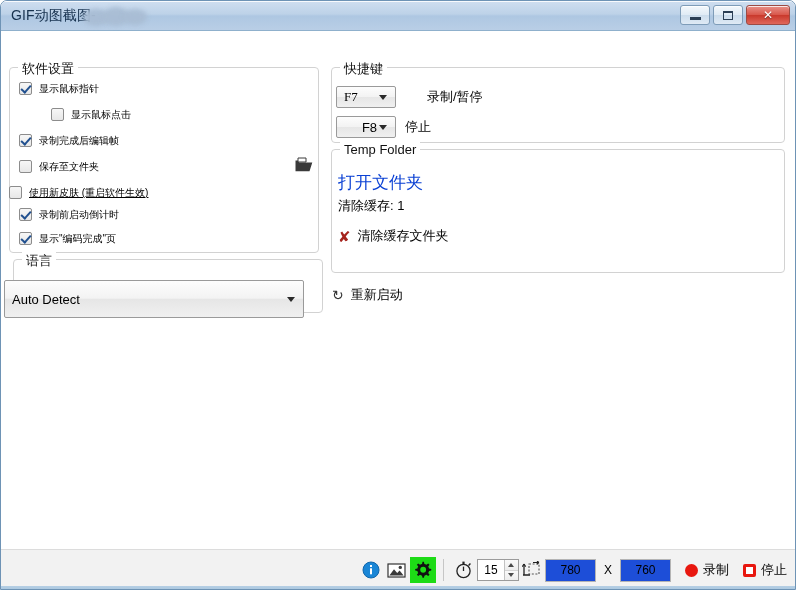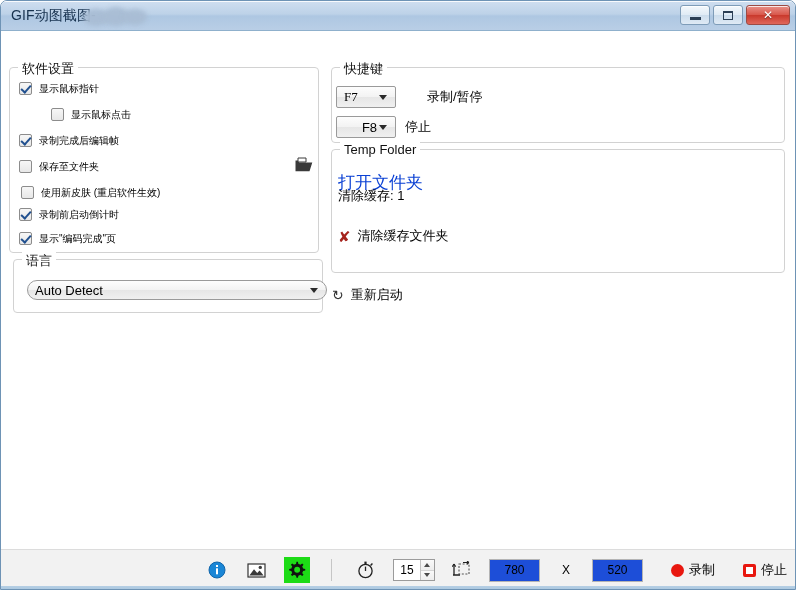--- a/index.html
+++ b/index.html
@@ -207,21 +207,21 @@
   #statusbar {
     position: absolute;
     left: 0; bottom: 0;
     width: 794px; height: 41px;
     background: #f2f2f2;
     border-top: 1px solid #dcdcdc;
     display: flex;
     align-items: center;
     justify-content: flex-end;
     padding-right: 8px;
-    gap: 14px;
+    gap: 0px;
   }
   #statusbar::after {
     content: "";
     position: absolute; left: 0; right: 0; bottom: 0; height: 4px;
     background: linear-gradient(to bottom, #b6cfe4, #a9c6df);
   }
 
   .sb-icon-btn {
     width: 26px; height: 26px;
     display: flex; align-items: center; justify-content: center;
@@ -354,39 +354,39 @@
       <span>保存至文件夹</span>
     </div>
 
     <div class="folder-icon">
       <svg viewBox="0 0 18 15" width="18" height="15">
         <path d="M0.5 3.5 L0.5 14.2 L14.5 14.2 L17.3 5.6 L4.2 5.6 L3.0 3.5 Z" fill="#3a3a3a"></path>
         <path d="M3.0 1.0 L11.0 1.0 L11.0 5.0 L3.0 5.0 Z" fill="#ffffff" stroke="#3a3a3a" stroke-width="1"></path>
       </svg>
     </div>
 
-    <div class="cb-row" style="left:20px; top:155px;">
+    <div class="cb-row" style="left:8px; top:155px;text-decoration:underline;">
       <span class="cbox"></span>
       <span>使用新皮肤 (重启软件生效)</span>
     </div>
 
     <div class="cb-row" style="left:18px; top:177px;">
       <span class="cbox checked"></span>
       <span>录制前启动倒计时</span>
     </div>
 
     <div class="cb-row" style="left:18px; top:201px;">
       <span class="cbox checked"></span>
       <span>显示"编码完成"页</span>
     </div>
 
     <div class="groupbox" style="left:12px; top:228px; width:310px; height:54px;">
       <div class="gb-title">语言</div>
     </div>
-    <div class="combo" style="left:26px; top:249px; width:300px; height:20px;border-radius:10px;">
+    <div class="combo" style="left:3px; top:249px; width:300px; height:38px;">
       <span>Auto Detect</span>
       <span class="arrow"></span>
     </div>
 
     <div class="groupbox" style="left:330px; top:36px; width:454px; height:76px;">
       <div class="gb-title">快捷键</div>
     </div>
 
     <div class="combo" style="left:335px; top:55px; width:60px; height:22px;font-family:Liberation Serif, serif;">
       <span>F7</span>
@@ -399,21 +399,21 @@
       <span class="arrow"></span>
     </div>
     <div class="side-label" style="left:404px; top:87px;">停止</div>
 
     <div class="groupbox" style="left:330px; top:118px; width:454px; height:124px;">
       <div class="gb-title">Temp Folder</div>
     </div>
 
     <div class="link" style="left:337px; top:140px;">打开文件夹</div>
 
-    <div class="side-label" style="left:337px; top:156px;">清除缓存: 1</div>
+    <div class="side-label" style="left:337px; top:166px;">清除缓存: 1</div>
 
     <div class="action-row" style="left:337px; top:196px;">
       <span class="x-icon">✘</span>
       <span>清除缓存文件夹</span>
     </div>
 
     <div class="action-row" style="left:331px; top:255px;">
       <span class="restart-icon">↻</span>
       <span>重新启动</span>
     </div>
@@ -476,21 +476,21 @@
         <svg width="19" height="18" viewBox="0 0 19 18">
           <rect x="7" y="3" width="10" height="10" fill="none" stroke="#555" stroke-width="1.1" stroke-dasharray="2,1.6"></rect>
           <path d="M2 3 L2 14 M1 14 L8 14" stroke="#222" stroke-width="1.3" fill="none"></path>
           <path d="M2 3 L0.3 5.6 M2 3 L3.7 5.6" stroke="#222" stroke-width="1.1" fill="none"></path>
           <path d="M11 1.5 L17 1.5 M17 1.5 L15 0 M17 1.5 L15 3" stroke="#222" stroke-width="1.1" fill="none"></path>
         </svg>
       </div>
 
       <div class="dim-input">780</div>
       <div class="dim-x">X</div>
-      <div class="dim-input">520</div>
+      <div class="dim-input">760</div>
 
       <div class="rec-btn">
         <span class="dot-record"></span>
         <span>录制</span>
       </div>
 
       <div class="rec-btn">
         <span class="sq-stop"></span>
         <span>停止</span>
       </div>

